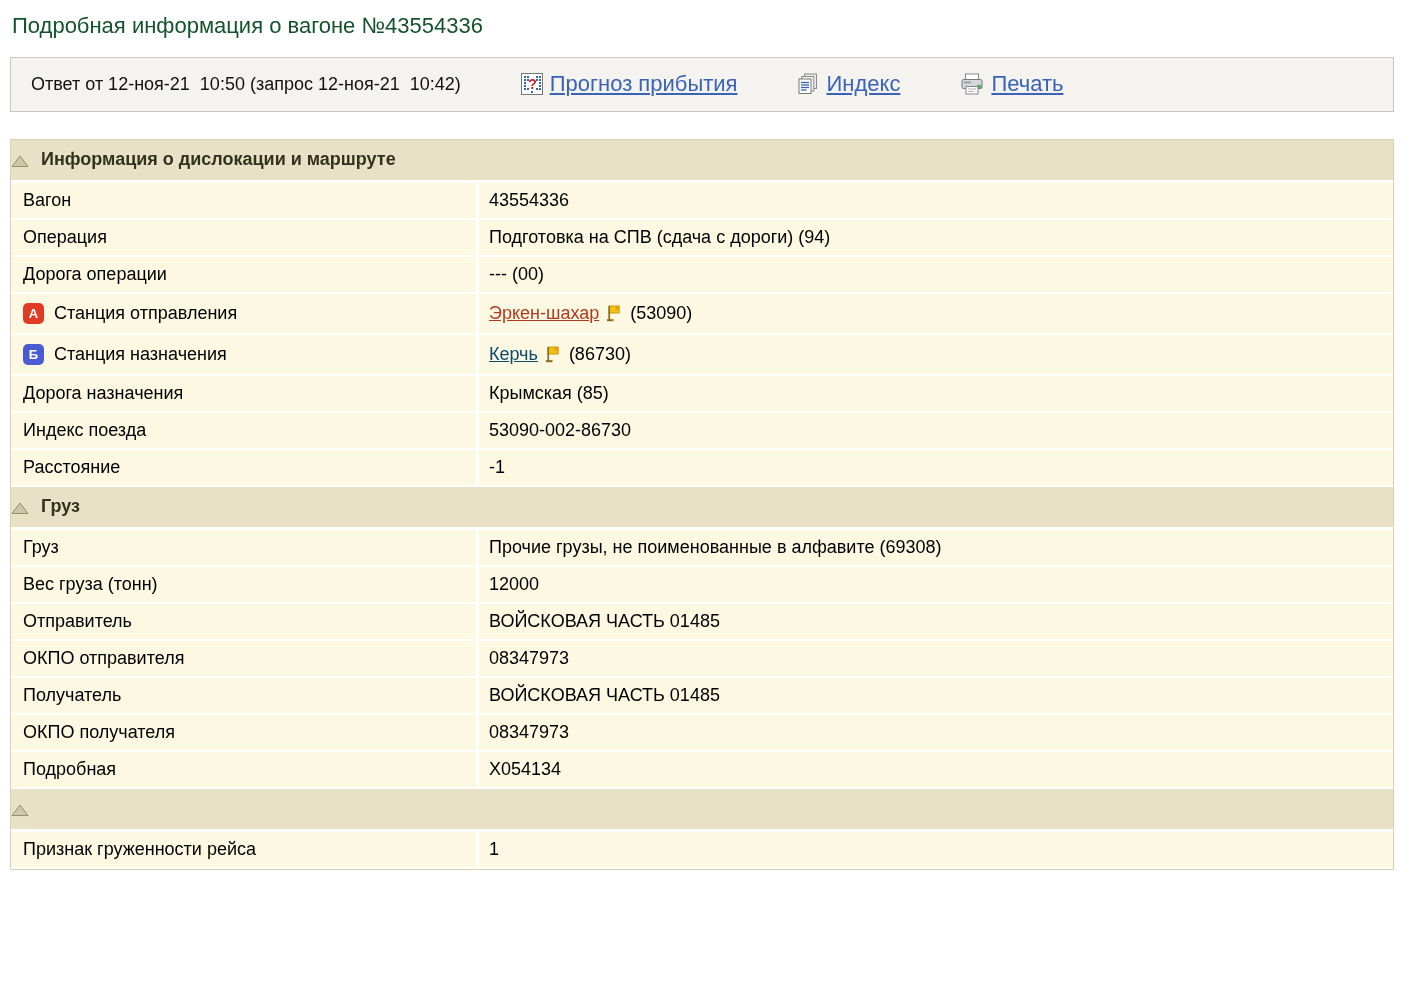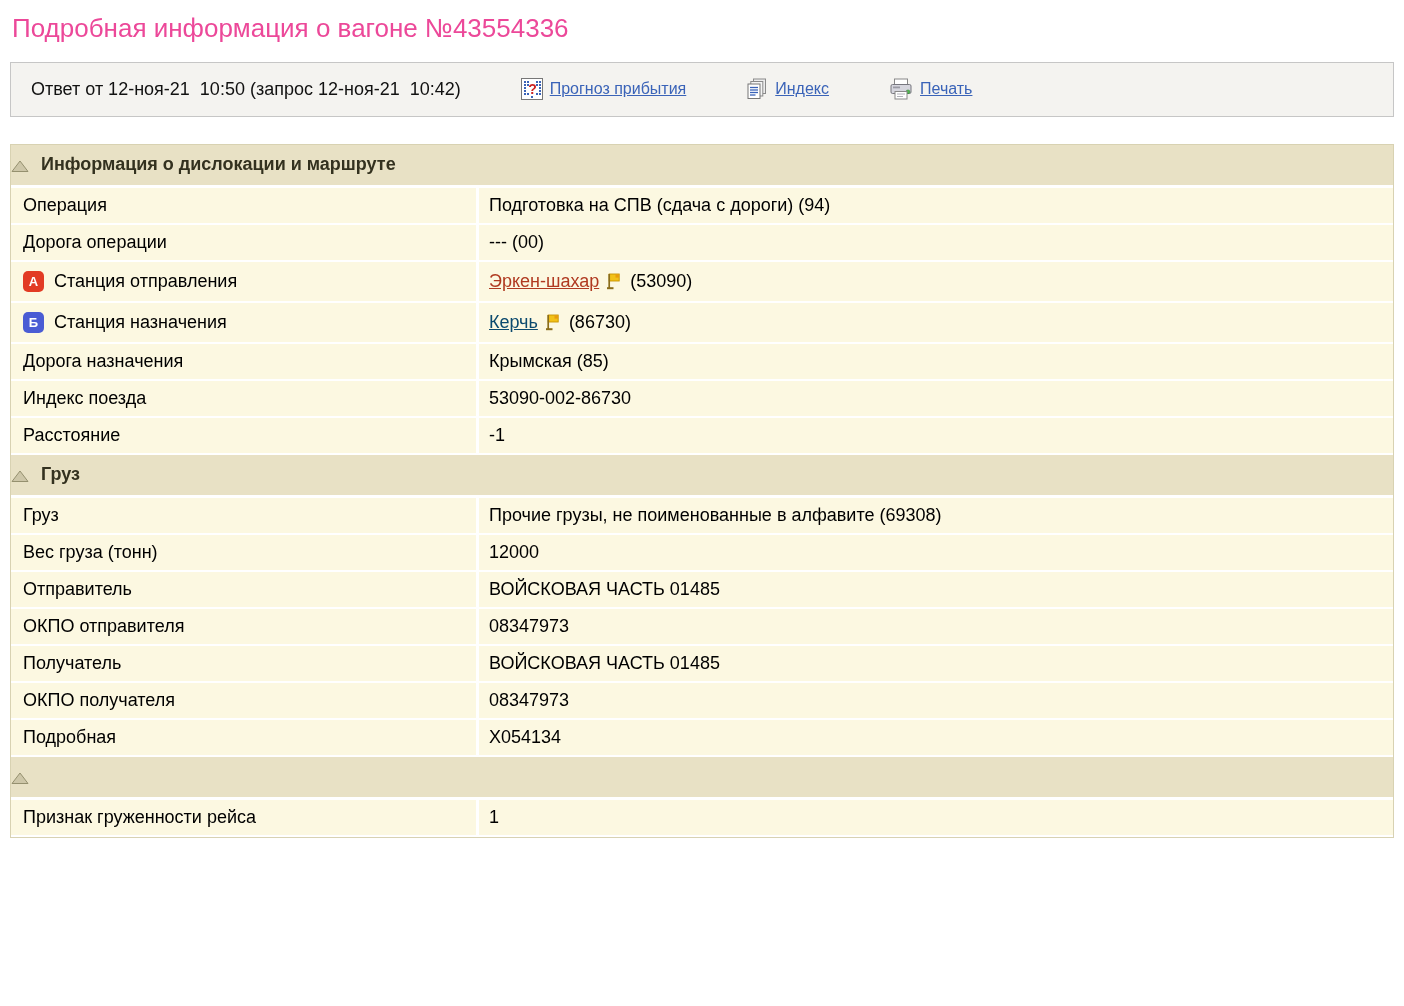--- a/index.html
+++ b/index.html
@@ -7,23 +7,23 @@
   body {
     width: 1404px; height: 1006px;
     background: #ffffff;
     font-family: "Liberation Sans", sans-serif;
     color: #000;
     overflow: hidden;
   }
   .page { padding: 6px 10px 0 10px; }
 
   .page-title {
-    font-size: 26px;
+    font-size: 22px;
     font-weight: 400;
-    color: #ec4899;
+    color: #14532d;
     margin: 6px 0 0 2px;
     line-height: 1.25;
   }
 
   
   .toolbar {
     margin-top: 17px;
     height: 55px;
     background: #f4f3f0;
     border: 1px solid #c6c6c6;
@@ -38,21 +38,21 @@
     white-space: pre;
   }
   .tool-link-group {
     display: flex;
     align-items: center;
     margin-left: 36px;
     gap: 7px;
   }
   a.tool-link {
     color: #3a63b8;
-    font-size: 16px;
+    font-size: 22px;
     text-decoration: underline;
     cursor: pointer;
   }
   .tool-icon { display: inline-flex; align-items: center; }
 
   
   .grid {
     margin-top: 27px;
     border: 1px solid #d8d2b2;
     background: #fff;
@@ -224,20 +224,26 @@
       <span class="collapse-icon">
         <svg width="18" height="14" viewBox="0 0 18 14">
             <use href="#icon-triangle"></use>
           </svg>
       </span>
       <span class="section-title">Информация о дислокации и маршруте</span>
     </div>
 
     <div class="row">
       <div class="cell-label">
+          <span>Вагон</span>
+        </div>
+      <div class="cell-value"><span>43554336</span></div>
+    </div>
+    <div class="row">
+      <div class="cell-label">
           <span>Операция</span>
         </div>
       <div class="cell-value"><span>Подготовка на СПВ (сдача с дороги) (94)</span></div>
     </div>
     <div class="row">
       <div class="cell-label">
           <span>Дорога операции</span>
         </div>
       <div class="cell-value"><span>--- (00)</span></div>
     </div>

